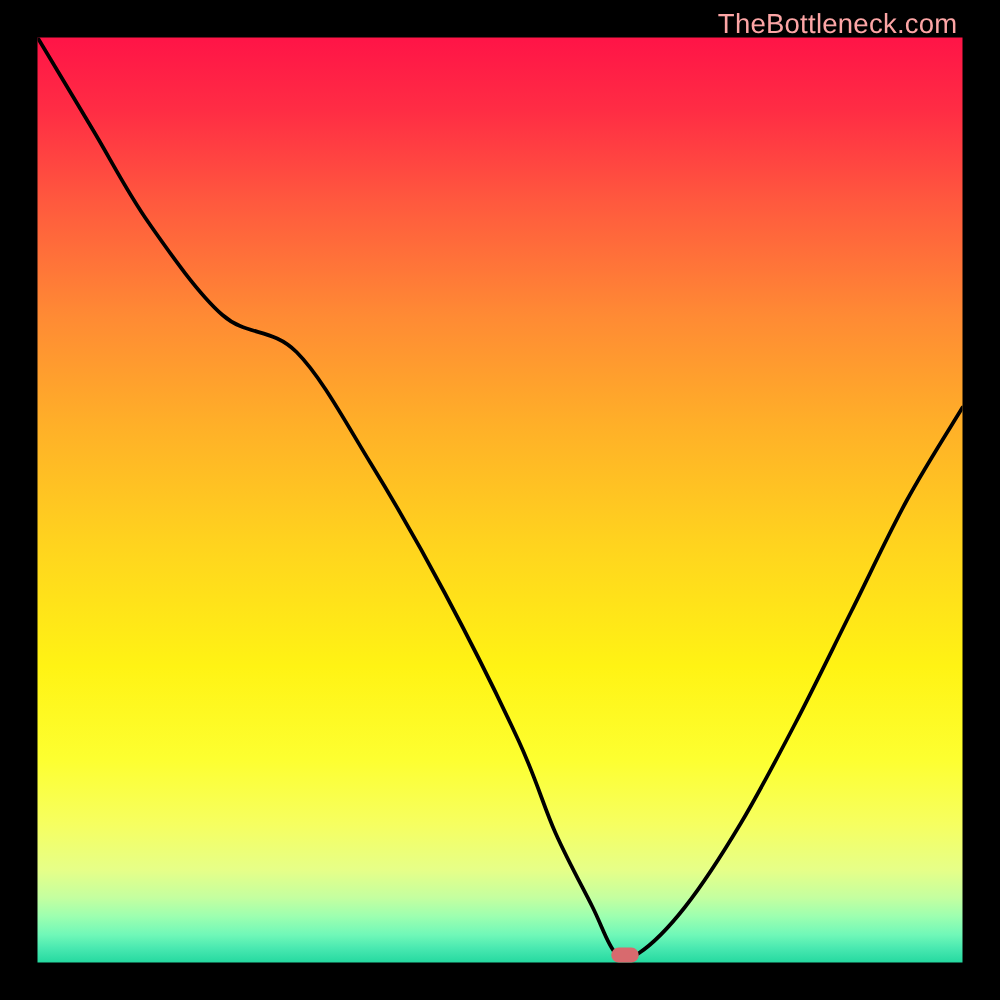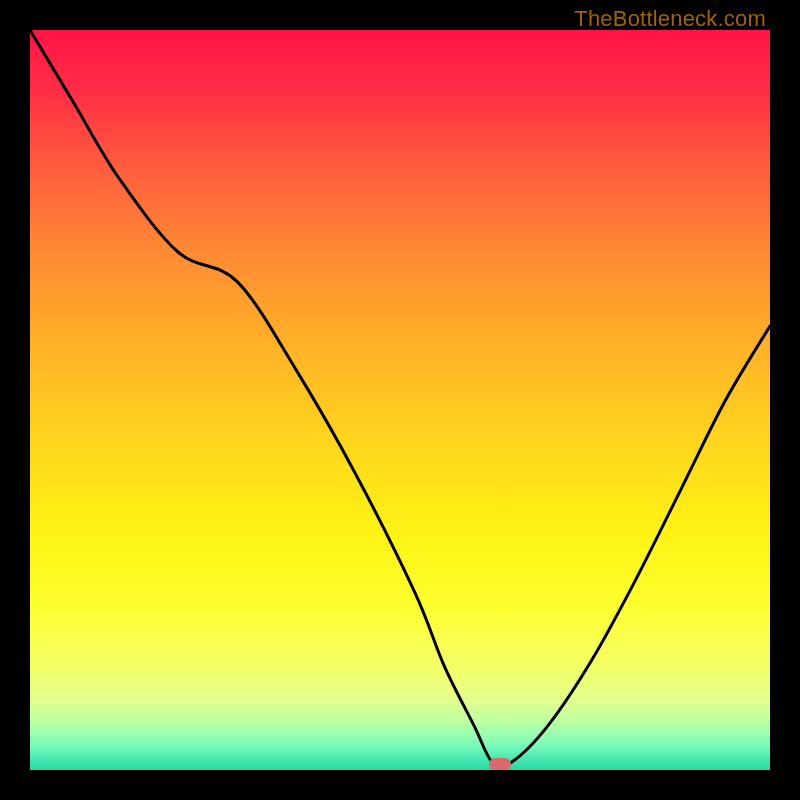--- a/index.html
+++ b/index.html
@@ -47,21 +47,21 @@
       #9dffb0 95%,
       #70f8b8 97%,
       #48e8b0 98.5%,
       #25d9a0 100%
     );
   }
   .watermark {
     position: absolute;
     top: 6px;
     right: 34px;
-    color: #a16207;
+    color: #fca5a5;
     font-size: 22px;
     font-weight: 500;
     letter-spacing: 0.2px;
   }
   svg.curve {
     position: absolute;
     left: 0;
     top: 0;
     width: 100%;
     height: 100%;

